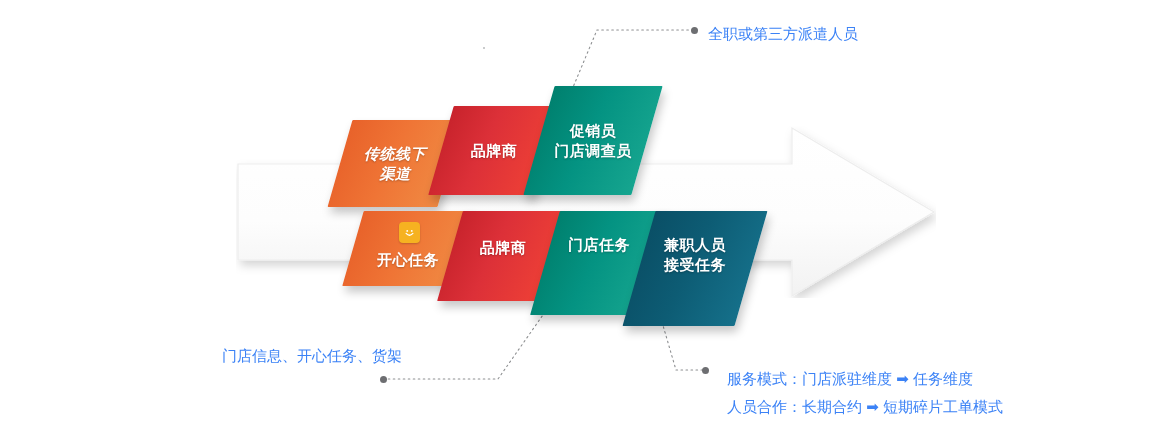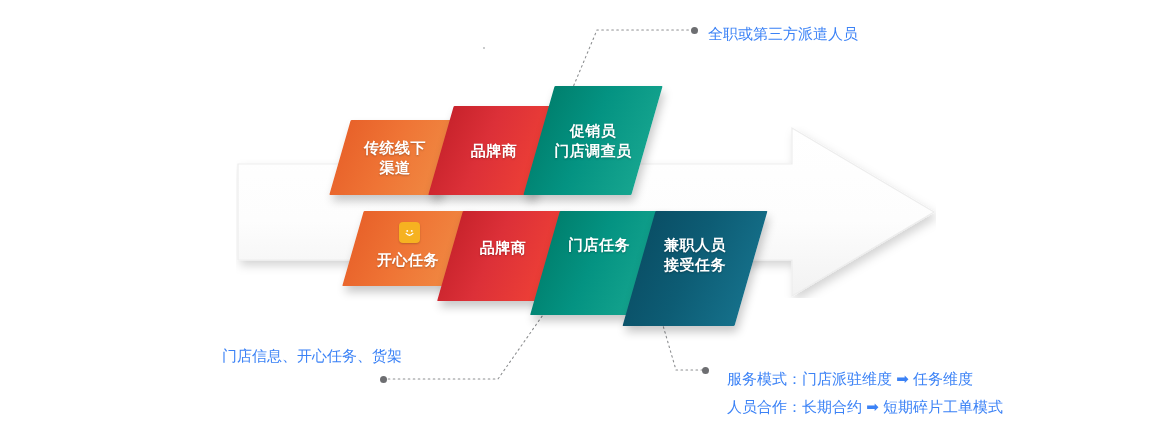--- a/index.html
+++ b/index.html
@@ -124,21 +124,21 @@
 
     <path d="M566,104 L597,30 L694,30" fill="none" stroke="#8d8f91" stroke-width="1.1" stroke-dasharray="1.6 3.4" stroke-linecap="round"></path>
 
     <path d="M545,312 L498,379 L383,379" fill="none" stroke="#8d8f91" stroke-width="1.1" stroke-dasharray="1.6 3.4" stroke-linecap="round"></path>
 
     <path d="M662,322 L676,370 L705,370" fill="none" stroke="#8d8f91" stroke-width="1.1" stroke-dasharray="1.6 3.4" stroke-linecap="round"></path>
   </svg>
 
   <span class="micro-dot" style="left:483px; top:47px;"></span>
 
-  <div class="chev c-orange" style="left:340px; top:120px; width:110px; height:75px;">
+  <div class="chev c-orange" style="left:340px; top:120px; width:110px; height:87px;font-style:italic;">
     <div class="body"></div>
     <div class="label">
       <span class="ln">传统线下</span>
       <span class="ln">渠道</span>
     </div>
   </div>
 
   <div class="chev c-red" style="left:441px; top:106px; width:106px; height:89px;">
     <div class="body"></div>
     <div class="label">

